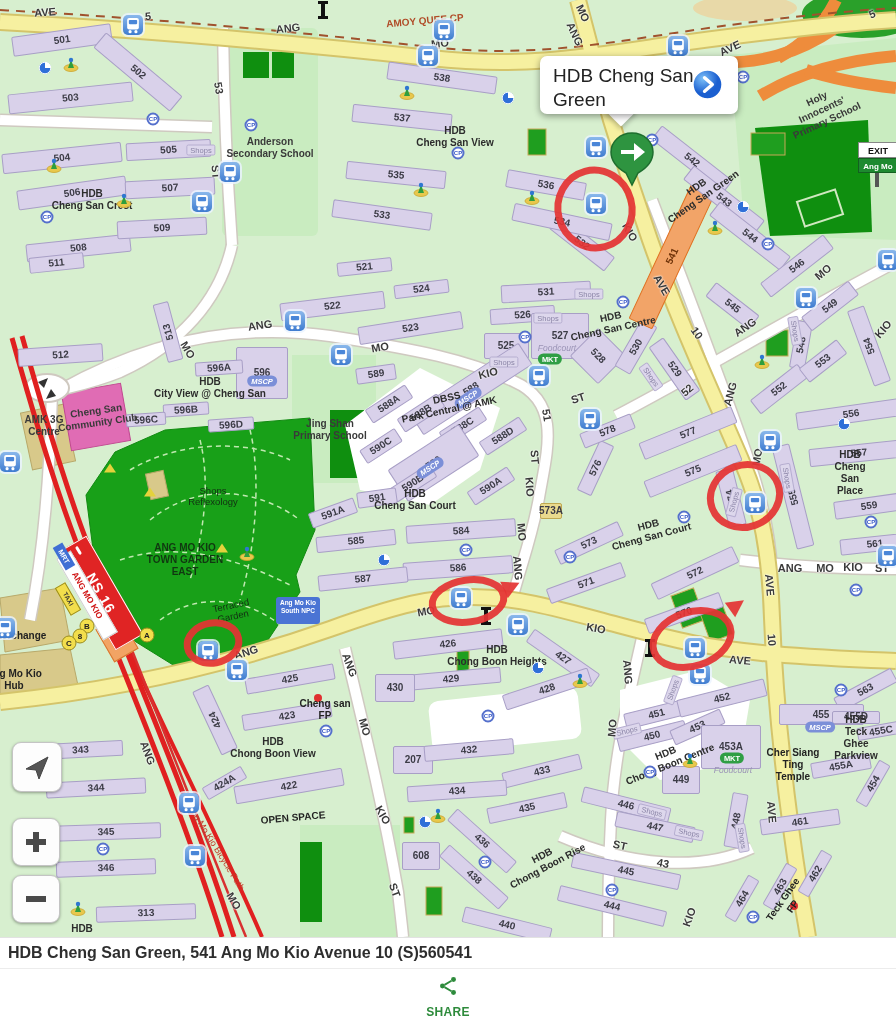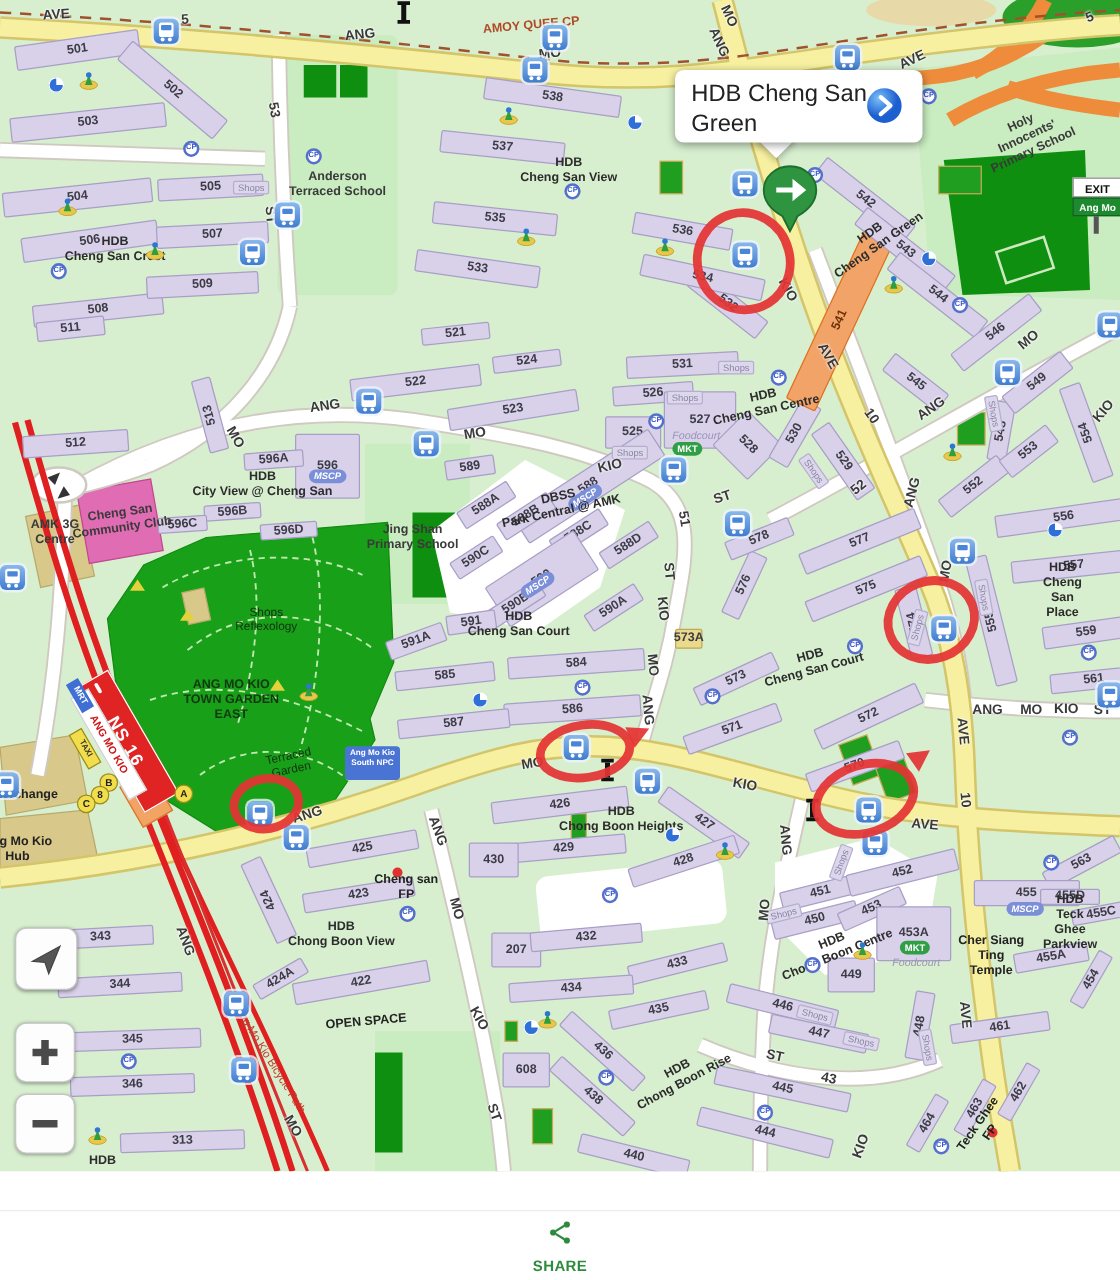--- a/index.html
+++ b/index.html
@@ -650,21 +650,21 @@
         <div class="alabel hdb" style="left: 497px; top: 656px; transform: translate(-50%, -50%) rotate(0deg);">HDB
 Chong Boon Heights</div>
         <div class="alabel hdb" style="left: 668px; top: 759px; transform: translate(-50%, -50%) rotate(-22deg);">HDB
 Chong Boon Centre</div>
         <div class="alabel hdb" style="left: 545px; top: 861px; transform: translate(-50%, -50%) rotate(-28deg);">HDB
 Chong Boon Rise</div>
         <div class="alabel hdb" style="left: 856px; top: 738px; transform: translate(-50%, -50%) rotate(0deg);">HDB
 Teck Ghee Parkview</div>
         <div class="alabel hdb" style="left: 82px; top: 929px; transform: translate(-50%, -50%) rotate(0deg);">HDB</div>
         <div class="alabel school" style="left: 270px; top: 148px; transform: translate(-50%, -50%) rotate(0deg);">Anderson
-Terraced School</div>
+Secondary School</div>
         <div class="alabel school" style="left: 330px; top: 430px; transform: translate(-50%, -50%) rotate(0deg);">Jing Shan
 Primary School</div>
         <div class="alabel school" style="left: 822px; top: 110px; transform: translate(-50%, -50%) rotate(-25deg);">Holy Innocents'
 Primary School</div>
         <div class="alabel school" style="left: 97px; top: 417px; transform: translate(-50%, -50%) rotate(-8deg);">Cheng San
 Community Club</div>
         <div class="alabel school" style="left: 44px; top: 426px; transform: translate(-50%, -50%) rotate(0deg);">AMK 3G
 Centre</div>
         <div class="alabel park" style="left: 185px; top: 560px; transform: translate(-50%, -50%) rotate(0deg);">ANG MO KIO
 TOWN GARDEN
@@ -1140,20 +1140,21 @@
             <path d="M3 13 H23" stroke="#4a4a4a" stroke-width="6"></path>
           </svg>
         </div>
     </div>
   <div class="exitbubble" style="left: 87px; top: 626px; transform: translate(-50%, -50%) rotate(0deg);">B</div>
       <div class="exitbubble" style="left: 80px; top: 636px; transform: translate(-50%, -50%) rotate(0deg);">8</div>
       <div class="exitbubble" style="left: 69px; top: 643px; transform: translate(-50%, -50%) rotate(0deg);">C</div>
       <div class="exitbubble" style="left: 147px; top: 635px; transform: translate(-50%, -50%) rotate(0deg);">A</div>
     </div>
 
+  <div class="addrbar">HDB Cheng San Green, 541 Ang Mo Kio Avenue 10 (S)560541</div>
   <div class="toolbar" id="toolbar">
       <div class="tb-item">
         <div><svg width="22" height="22" viewBox="0 0 24 24">
             <circle cx="18" cy="5" r="2.7" fill="#2e8b3c"></circle>
             <circle cx="6" cy="12" r="2.7" fill="#2e8b3c"></circle>
             <circle cx="18" cy="19" r="2.7" fill="#2e8b3c"></circle>
             <path d="M8.2 10.8 L15.8 6.2 M8.2 13.2 L15.8 17.8" stroke="#2e8b3c" stroke-width="2"></path>
           </svg></div>
         <div class="tb-label" style="color: rgb(46, 139, 60);">SHARE</div>
       </div>

